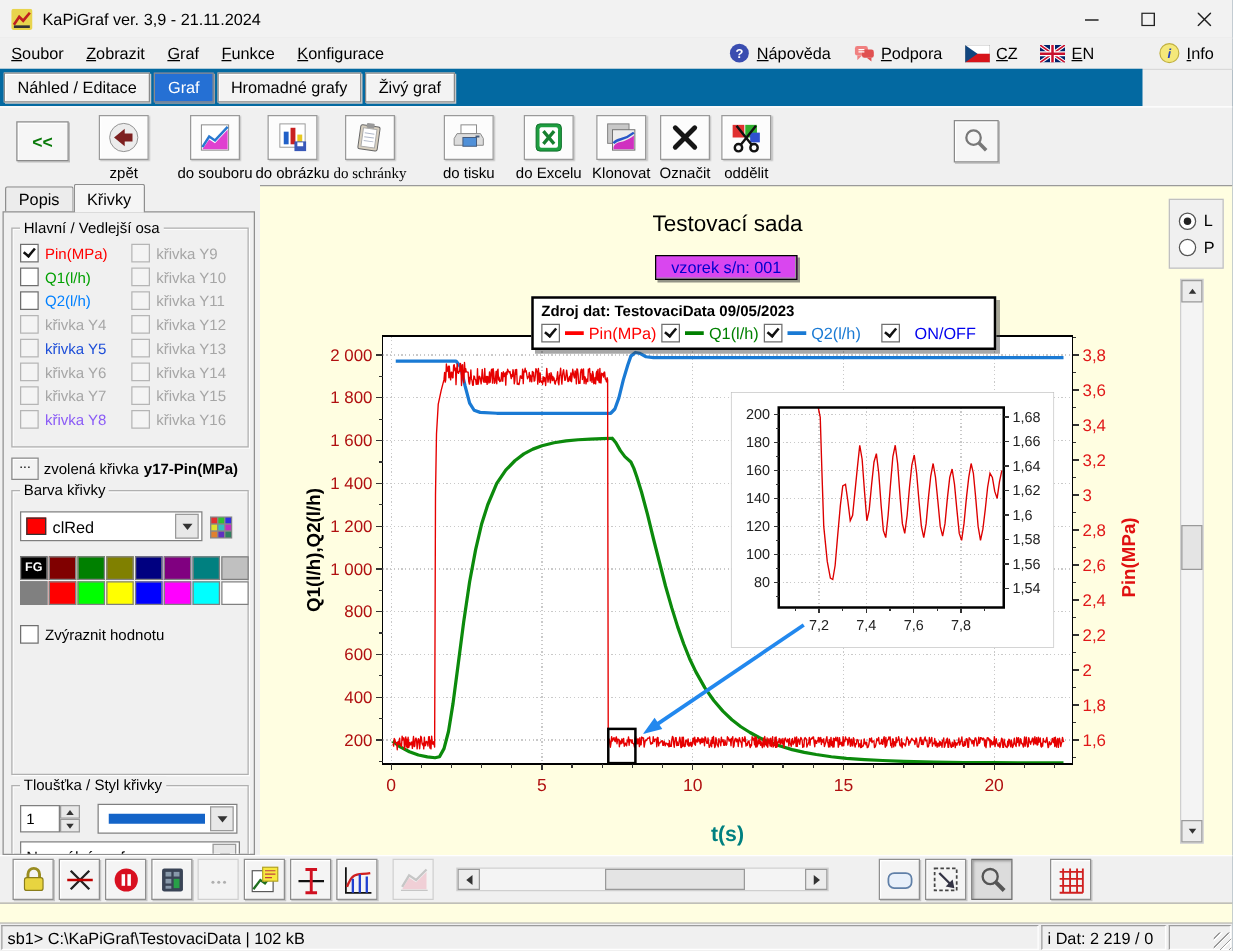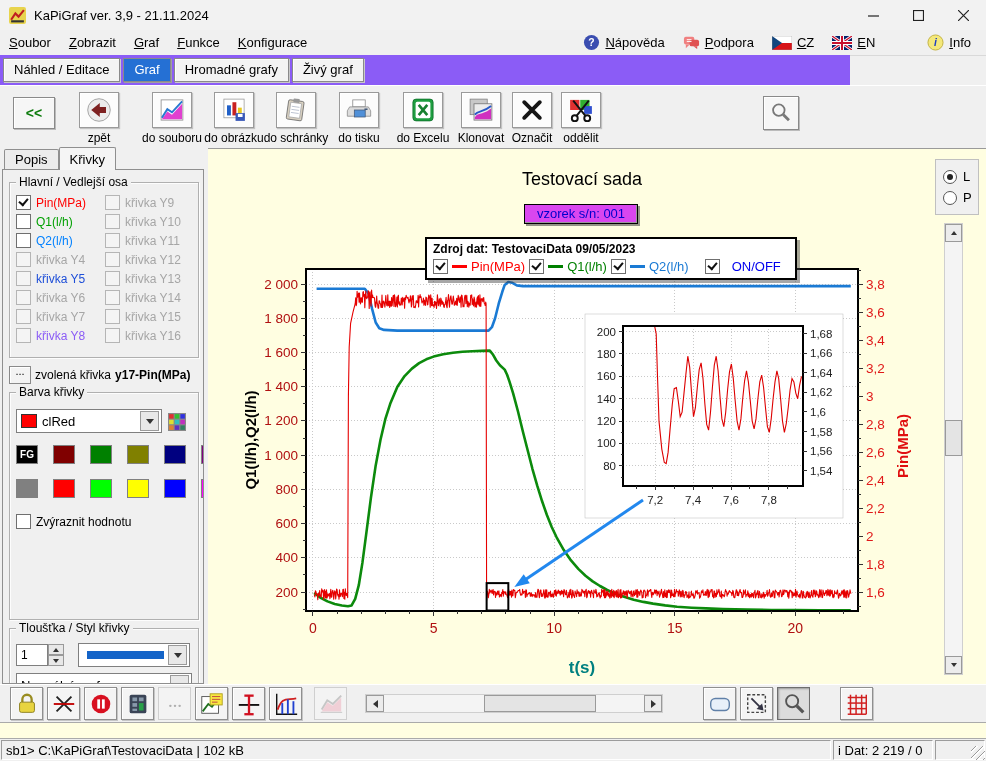--- a/index.html
+++ b/index.html
@@ -16,22 +16,22 @@
   
   .menubar{position:absolute;left:0;top:30px;width:986px;height:25px;background:#f0f0f0;
            display:flex;align-items:center;border-bottom:1px solid #d9d9d9;}
   .menu-item{padding:3px 9px;font-size:13px;}
   .menubar .spacer{flex:1;}
   .rmenu-item{display:flex;align-items:center;gap:5px;padding:3px 9px;font-size:13px;}
   .rmenu-item .mi{width:17px;height:17px;display:inline-block;}
   .rmenu-item .mi.flag{width:20px;height:14px;}
   .rmenu-info{margin-left:34px;}
   
-  .tabstrip{position:absolute;left:0;top:55px;width:850px;height:30px;display:flex;
-            align-items:flex-start;padding-top:3px;box-sizing:border-box;background:#8b5cf6;}
+  .tabstrip{position:absolute;left:0;top:55px;width:914px;height:30px;display:flex;
+            align-items:flex-start;padding-top:3px;box-sizing:border-box;background:#0369a1;}
   .wtab{margin-left:3px;padding:3px 10px 4px;font-size:13px;background:#f3f3f3;
         border:1px solid #8a8a8a;box-shadow:inset 1px 1px 0 #fff,1px 1px 0 #c9c9c9;}
   .wtab.active{background:#2570d4;color:#fff;box-shadow:1px 1px 0 #9f9f9f;}
   
   .toolbar{position:absolute;left:0;top:85px;width:986px;height:63px;background:#f0f0f0;
            border-top:1px solid #fff;border-bottom:1px solid #cfcfcf;display:flex;align-items:flex-start;}
   .collapse-btn{margin:11px 22px 0 13px;width:40px;height:30px;background:#f6f6f6;
         border:1px solid #8a8a8a;box-shadow:inset 1px 1px 0 #fff,1px 1px 0 #bbb;
         color:#0a7a0a;font-weight:bold;font-size:14px;display:flex;align-items:center;justify-content:center;}
   .tbtn{display:flex;flex-direction:column;align-items:center;margin-top:6px;}
@@ -62,21 +62,21 @@
   .cb.checked::after{content:"";position:absolute;left:2px;top:2px;width:7px;height:4px;
         border-left:2px solid #111;border-bottom:2px solid #111;transform:rotate(-50deg);}
   .selrow{display:flex;align-items:center;gap:4px;margin-top:8px;font-size:12px;white-space:nowrap;}
   .dotsbtn{width:20px;height:16px;background:#f3f3f3;border:1px solid #8a8a8a;
         box-shadow:inset 1px 1px 0 #fff;font-size:11px;line-height:9px;text-align:center;}
   .combo{display:flex;align-items:center;height:22px;background:#fff;border:1px solid #7f7f7f;padding:0 2px 0 4px;}
   .combo .sw{width:14px;height:12px;margin-right:5px;border:1px solid #333;}
   .combo .arr{margin-left:auto;width:17px;height:18px;background:#e8e8e8;border:1px solid #9a9a9a;
         display:flex;align-items:center;justify-content:center;}
   .tri{width:0;height:0;border-left:4px solid transparent;border-right:4px solid transparent;border-top:5px solid #333;}
-  .palette{display:grid;grid-template-columns:repeat(8,22px);grid-auto-rows:19px;gap:15px;margin-top:12px;}
+  .palette{display:grid;grid-template-columns:repeat(8,22px);grid-auto-rows:19px;gap:1px;margin-top:12px;}
   .pswatch{border:1px solid #808080;box-sizing:border-box;display:flex;align-items:center;justify-content:center;
         font-size:10px;font-weight:bold;}
   .spin{display:flex;height:22px;}
   .spin .num{width:26px;background:#fff;border:1px solid #7f7f7f;display:flex;align-items:center;padding-left:4px;font-size:12px;}
   .spin .btns{display:flex;flex-direction:column;width:16px;}
   .spin .sb{flex:1;background:#e8e8e8;border:1px solid #9a9a9a;display:flex;align-items:center;justify-content:center;}
   .tri-up{width:0;height:0;border-left:3px solid transparent;border-right:3px solid transparent;border-bottom:4px solid #333;}
   .tri-dn{width:0;height:0;border-left:3px solid transparent;border-right:3px solid transparent;border-top:4px solid #333;}
   .linesw{flex:1;height:8px;background:#1464c8;margin:0 4px;}
   
@@ -252,21 +252,21 @@
             <rect x="5" y="4" width="26" height="24" fill="#fff" stroke="#999"></rect>
             <rect x="9" y="12" width="5" height="13" fill="#2060c8"></rect>
             <rect x="16" y="8" width="5" height="17" fill="#c82020"></rect>
             <rect x="23" y="15" width="5" height="10" fill="#e8c820"></rect>
             <rect x="20" y="22" width="12" height="10" fill="#3858b8"></rect>
             <rect x="23" y="23" width="6" height="4" fill="#fff"></rect>
           </svg>
         </div>
         <div class="lbl">do obrázku</div>
       </div>
-      <div class="tbtn" style="width: 62px; margin-right: 4px;">
+      <div class="tbtn" style="width: 62px; margin-right: 20px; font-family: Liberation Serif, serif;">
         <div class="ic">
           <svg viewBox="0 0 36 36">
             <g transform="rotate(8 18 18)">
               <rect x="7" y="6" width="20" height="25" rx="2" fill="#d8d0c0" stroke="#666"></rect>
               <rect x="10" y="9" width="14" height="19" fill="#fff" stroke="#aaa"></rect>
               <rect x="13" y="3.5" width="8" height="5" rx="1" fill="#999"></rect>
               <line x1="12" y1="14" x2="22" y2="14" stroke="#b0b8c8"></line>
               <line x1="12" y1="18" x2="22" y2="18" stroke="#b0b8c8"></line>
               <line x1="12" y1="22" x2="22" y2="22" stroke="#b0b8c8"></line>
             </g>

